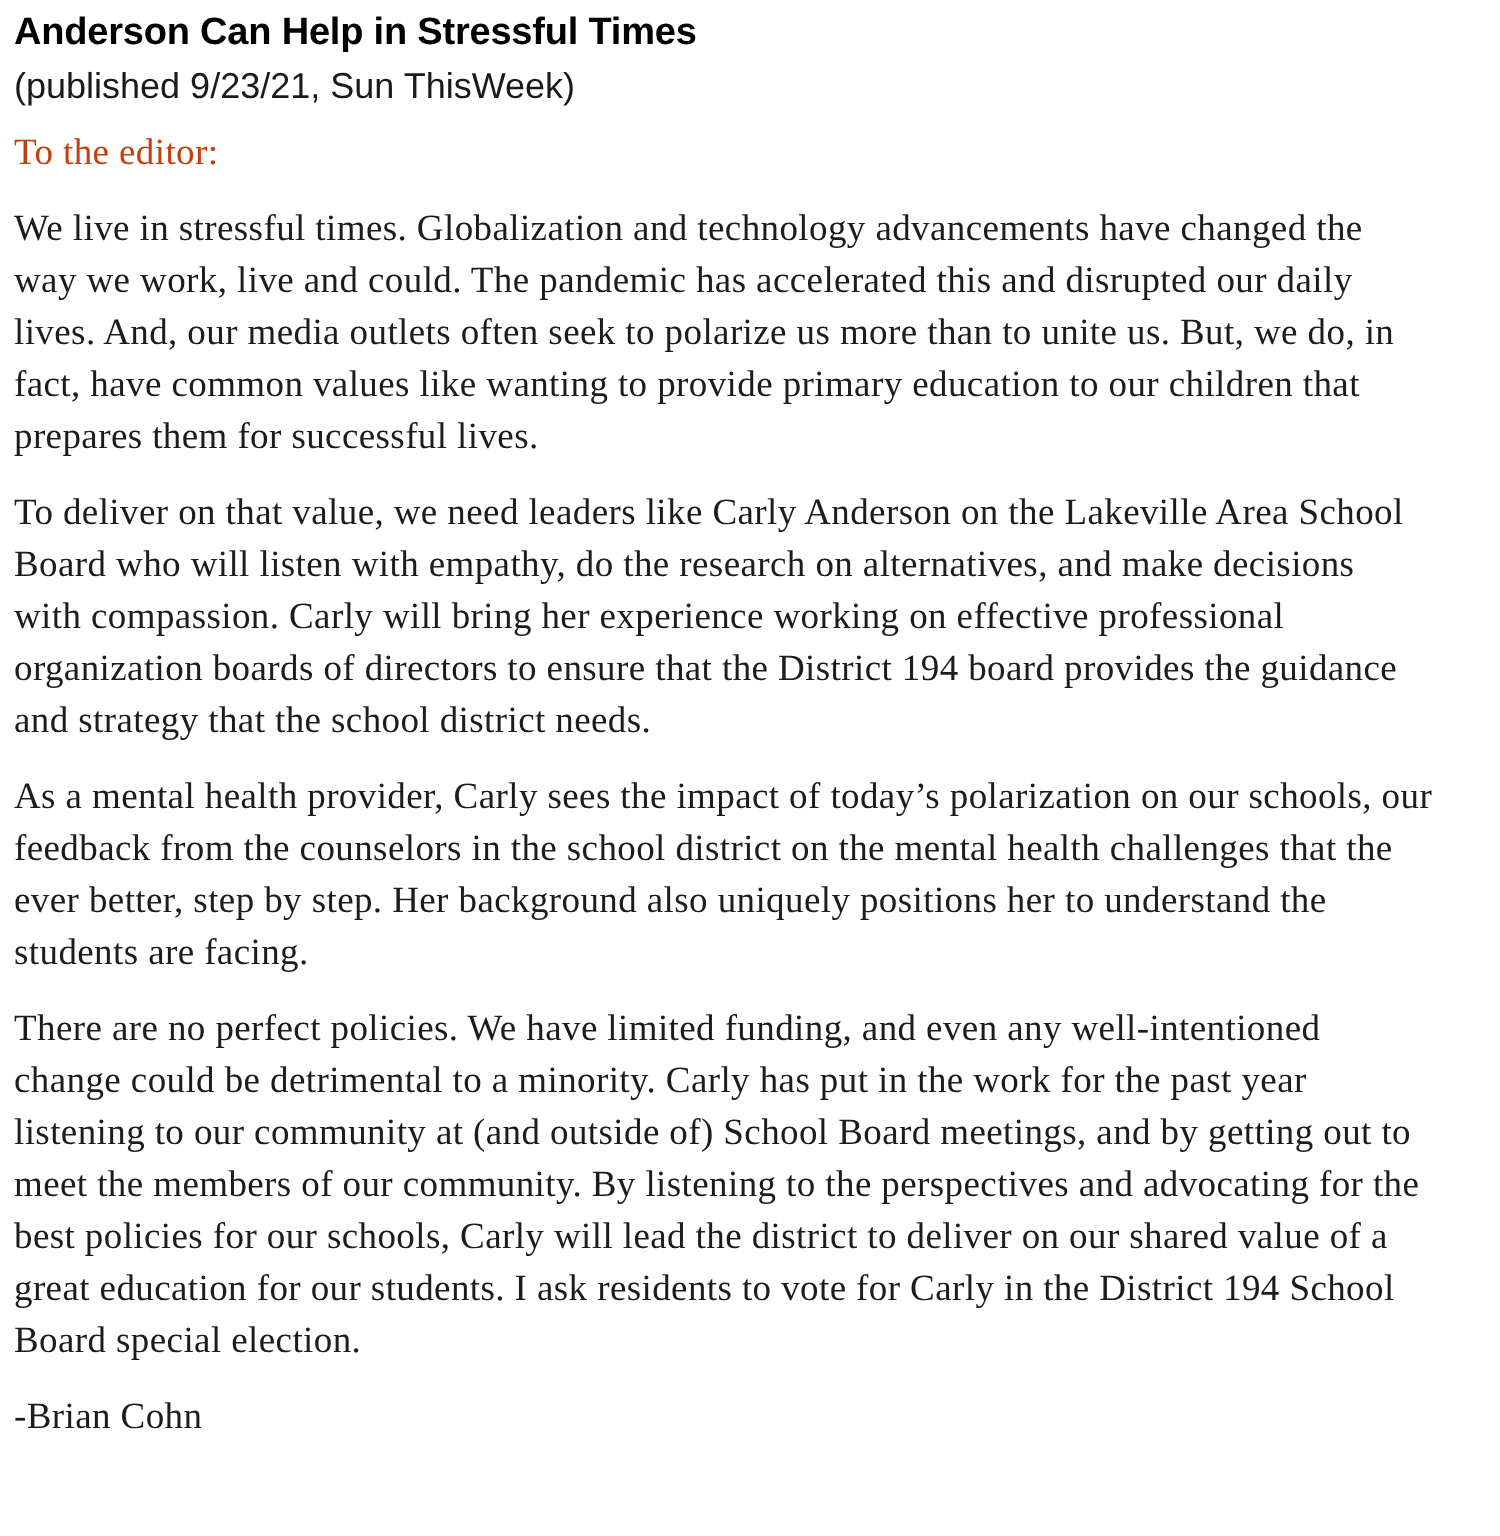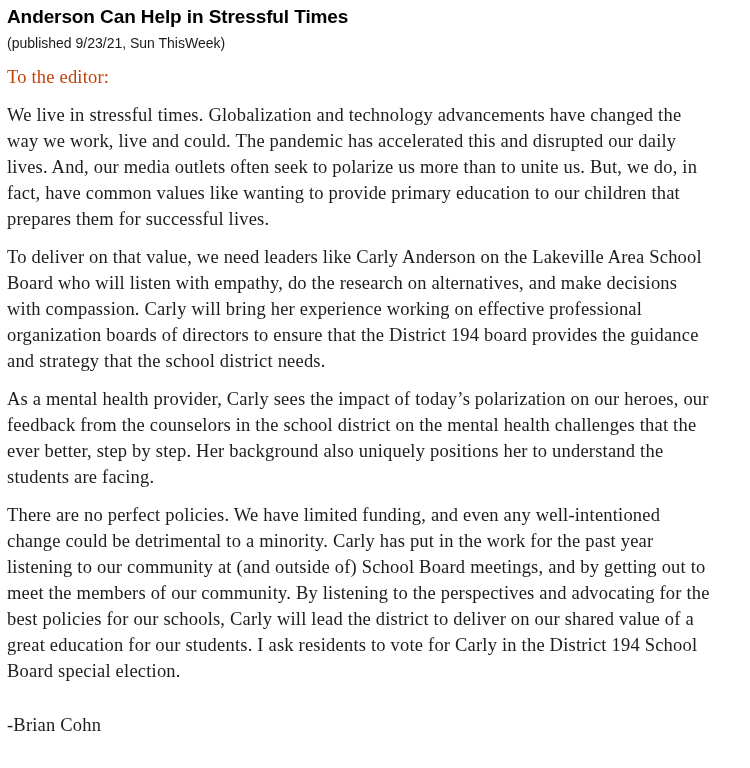--- a/index.html
+++ b/index.html
@@ -20,21 +20,21 @@
       font-weight: 700;
       font-size: 19px;
       line-height: 19px;
       color: #000000;
       margin: 0;
       letter-spacing: -0.1px;
     }
     .pub-note {
       font-family: "Liberation Sans", sans-serif;
       font-weight: 400;
-      font-size: 14px;
+      font-size: 18px;
       line-height: 19px;
       color: #1a1a1a;
       margin: 8px 0 0 0;
     }
     .body-text {
       font-family: "Liberation Serif", serif;
       font-size: 18.5px;
       line-height: 26px;
       color: #1c1c1c;
       letter-spacing: 0.2px;
@@ -44,21 +44,21 @@
     }
     .para {
       margin: 12px 0 0 0;
       padding: 0;
     }
     .line {
       display: block;
       white-space: nowrap;
     }
     .signature {
-      margin-top: 28px;
+      margin-top: 12px;
     }
   </style>
 </head>
 <body style="background: rgb(255, 255, 255);">
 
 <main class="doc">
   <h1 class="title" style="color: rgb(0, 0, 0);">Anderson Can Help in Stressful Times</h1>
   <div class="pub-note">(published 9/23/21, Sun ThisWeek)</div>
   <div class="body-text salutation" style="color: #c2410c;">To the editor:</div>
   <div class="body-text" style="color: rgb(28, 28, 28);">
@@ -70,21 +70,21 @@
         <span class="line">prepares them for successful lives.</span>
       </p>
       <p class="para">
         <span class="line">To deliver on that value, we need leaders like Carly Anderson on the Lakeville Area School</span>
         <span class="line">Board who will listen with empathy, do the research on alternatives, and make decisions</span>
         <span class="line">with compassion. Carly will bring her experience working on effective professional</span>
         <span class="line">organization boards of directors to ensure that the District 194 board provides the guidance</span>
         <span class="line">and strategy that the school district needs.</span>
       </p>
       <p class="para">
-        <span class="line">As a mental health provider, Carly sees the impact of today’s polarization on our heroes, our</span>
+        <span class="line">As a mental health provider, Carly sees the impact of today’s polarization on our schools, our</span>
         <span class="line">feedback from the counselors in the school district on the mental health challenges that the</span>
         <span class="line">ever better, step by step. Her background also uniquely positions her to understand the</span>
         <span class="line">students are facing.</span>
       </p>
       <p class="para">
         <span class="line">There are no perfect policies. We have limited funding, and even any well-intentioned</span>
         <span class="line">change could be detrimental to a minority. Carly has put in the work for the past year</span>
         <span class="line">listening to our community at (and outside of) School Board meetings, and by getting out to</span>
         <span class="line">meet the members of our community. By listening to the perspectives and advocating for the</span>
         <span class="line">best policies for our schools, Carly will lead the district to deliver on our shared value of a</span>

